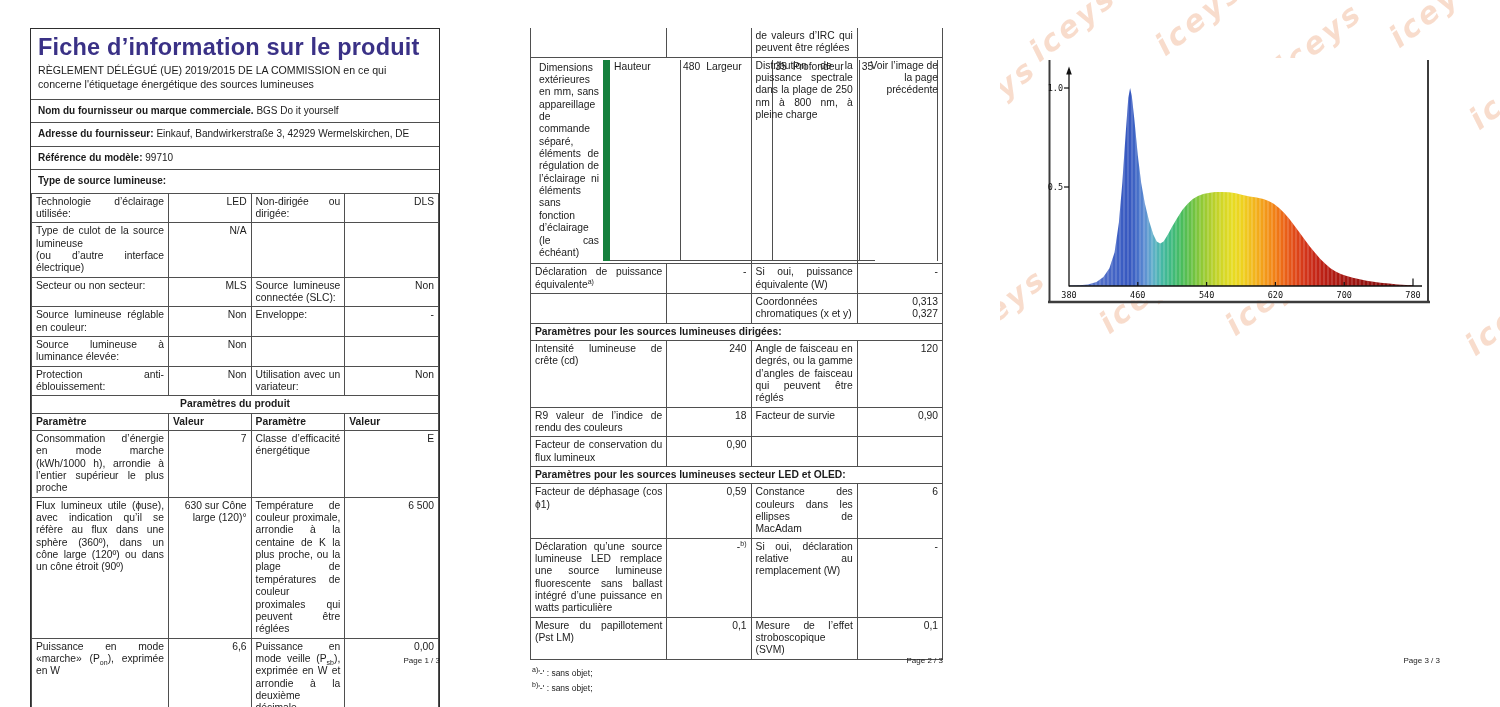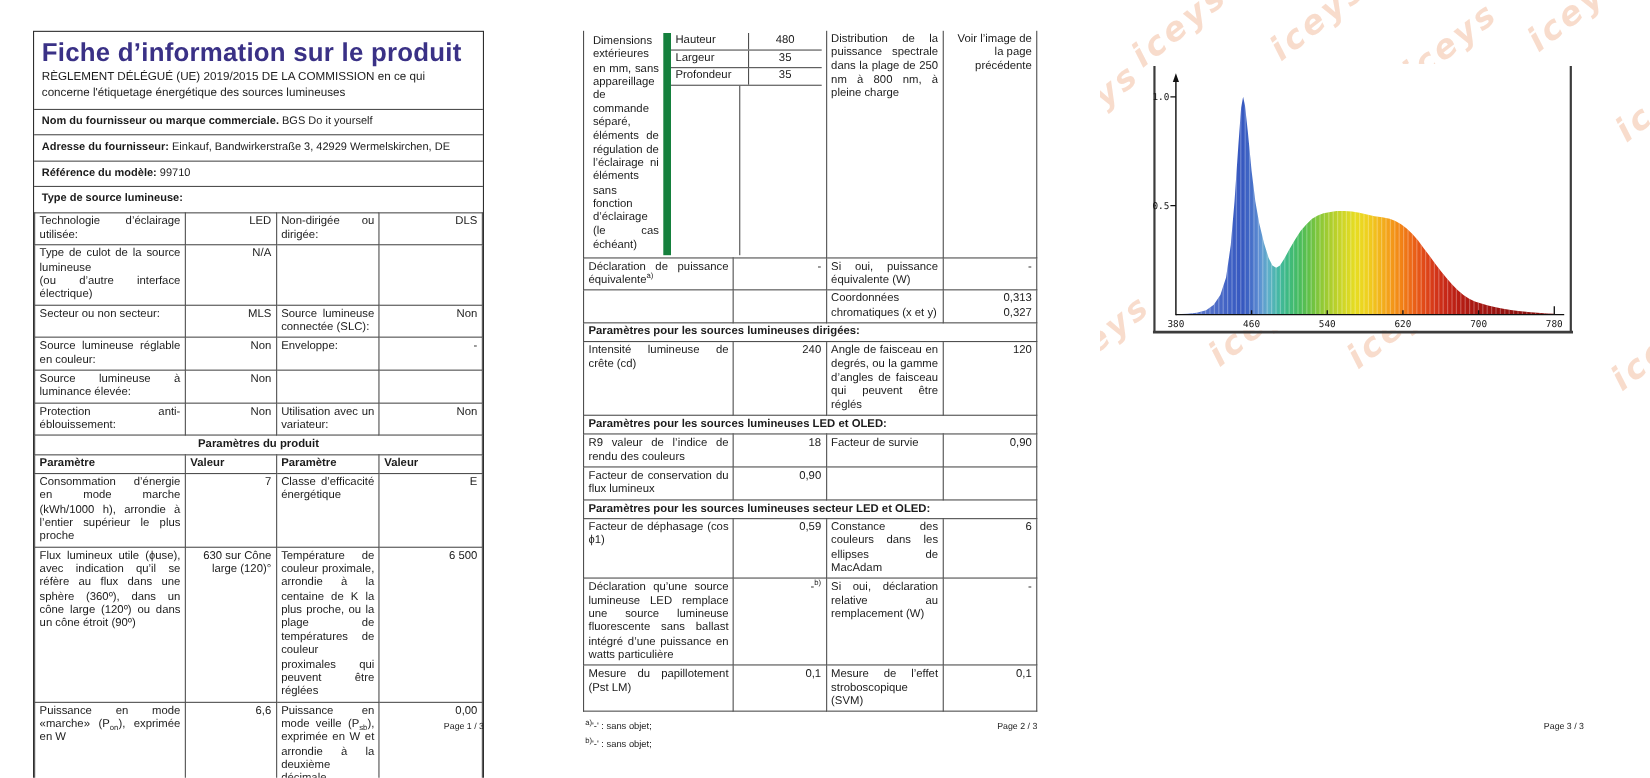--- a/index.html
+++ b/index.html
@@ -34,21 +34,21 @@
   .page2-wrap{position:absolute;left:530px;top:28px;width:413px}
   .p2t tr:first-child td{border-top:none}
   .footnotes{margin-top:6px;font-size:8.5px;line-height:1.8;padding-left:2px}
   
   td.dims-cell{padding:0}
   .dims-grid{display:flex;align-items:stretch;min-height:178px}
   .dims-label{
     flex:0 0 60px;border-right:7px solid #15803d;
     padding:2px 4px;font-size:10.3px;line-height:1.2;text-align:justify;
   }
-  .dims-rows{flex:1;display:flex;flex-direction:column}
+  .dims-rows{flex:1;display:flex;flex-direction:row}
   .dims-row{display:flex;border-bottom:1px solid #4f4f4f}
   .dl{flex:0 0 62px;border-right:1px solid #4f4f4f;padding:1px 4px;font-size:10.3px;line-height:1.25}
   .dv{flex:1;text-align:center;padding:1px 2px;font-size:10.3px;line-height:1.25}
   .dims-fill{flex:1;display:flex}
   .dims-fill .dl2{flex:0 0 62px;border-right:1px solid #4f4f4f}
   
   .pg-footer{
     position:absolute;top:656px;width:110px;text-align:right;
     font-size:8px;color:#222;
   }
@@ -163,20 +163,26 @@
 
 <div class="page2-wrap">
   <table class="t p2t">
     <colgroup>
         <col style="width:136px">
         <col style="width:84px">
         <col style="width:106px">
         <col style="width:85px">
       </colgroup>
     <tbody>
+        <tr>
+      <td style="height:24px"></td>
+      <td></td>
+      <td class="pc">de valeurs d’IRC qui peuvent être réglées</td>
+      <td></td>
+    </tr>
     <tr>
       <td colspan="2" class="dims-cell">
         <div class="dims-grid">
           <div class="dims-label">Dimensions extérieures en mm, sans appareillage de commande séparé, éléments de régulation de l’éclairage ni éléments sans fonction d’éclairage (le cas échéant)</div>
           <div class="dims-rows">
             <div class="dims-row">
               <div class="dl">Hauteur</div>
               <div class="dv">480</div>
             </div>
             <div class="dims-row">
@@ -209,23 +215,20 @@
       <td class="vc">0,313<br>0,327</td>
     </tr>
     <tr>
       <td colspan="4" class="sec">Paramètres pour les sources lumineuses dirigées:</td>
     </tr>
     <tr>
       <td class="pc">Intensité lumineuse de crête (cd)</td>
       <td class="vc">240</td>
       <td class="pc">Angle de faisceau en degrés, ou la gamme d’angles de faisceau qui peuvent être réglés</td>
       <td class="vc">120</td>
-    </tr>
-    <tr>
-      <td colspan="4" class="sec">Paramètres pour les sources lumineuses LED et OLED:</td>
     </tr>
     <tr>
       <td class="pc">R9 valeur de l’indice de rendu des couleurs</td>
       <td class="vc">18</td>
       <td class="pc">Facteur de survie</td>
       <td class="vc">0,90</td>
     </tr>
     <tr>
       <td class="pc">Facteur de conservation du flux lumineux</td>
       <td class="vc">0,90</td>

